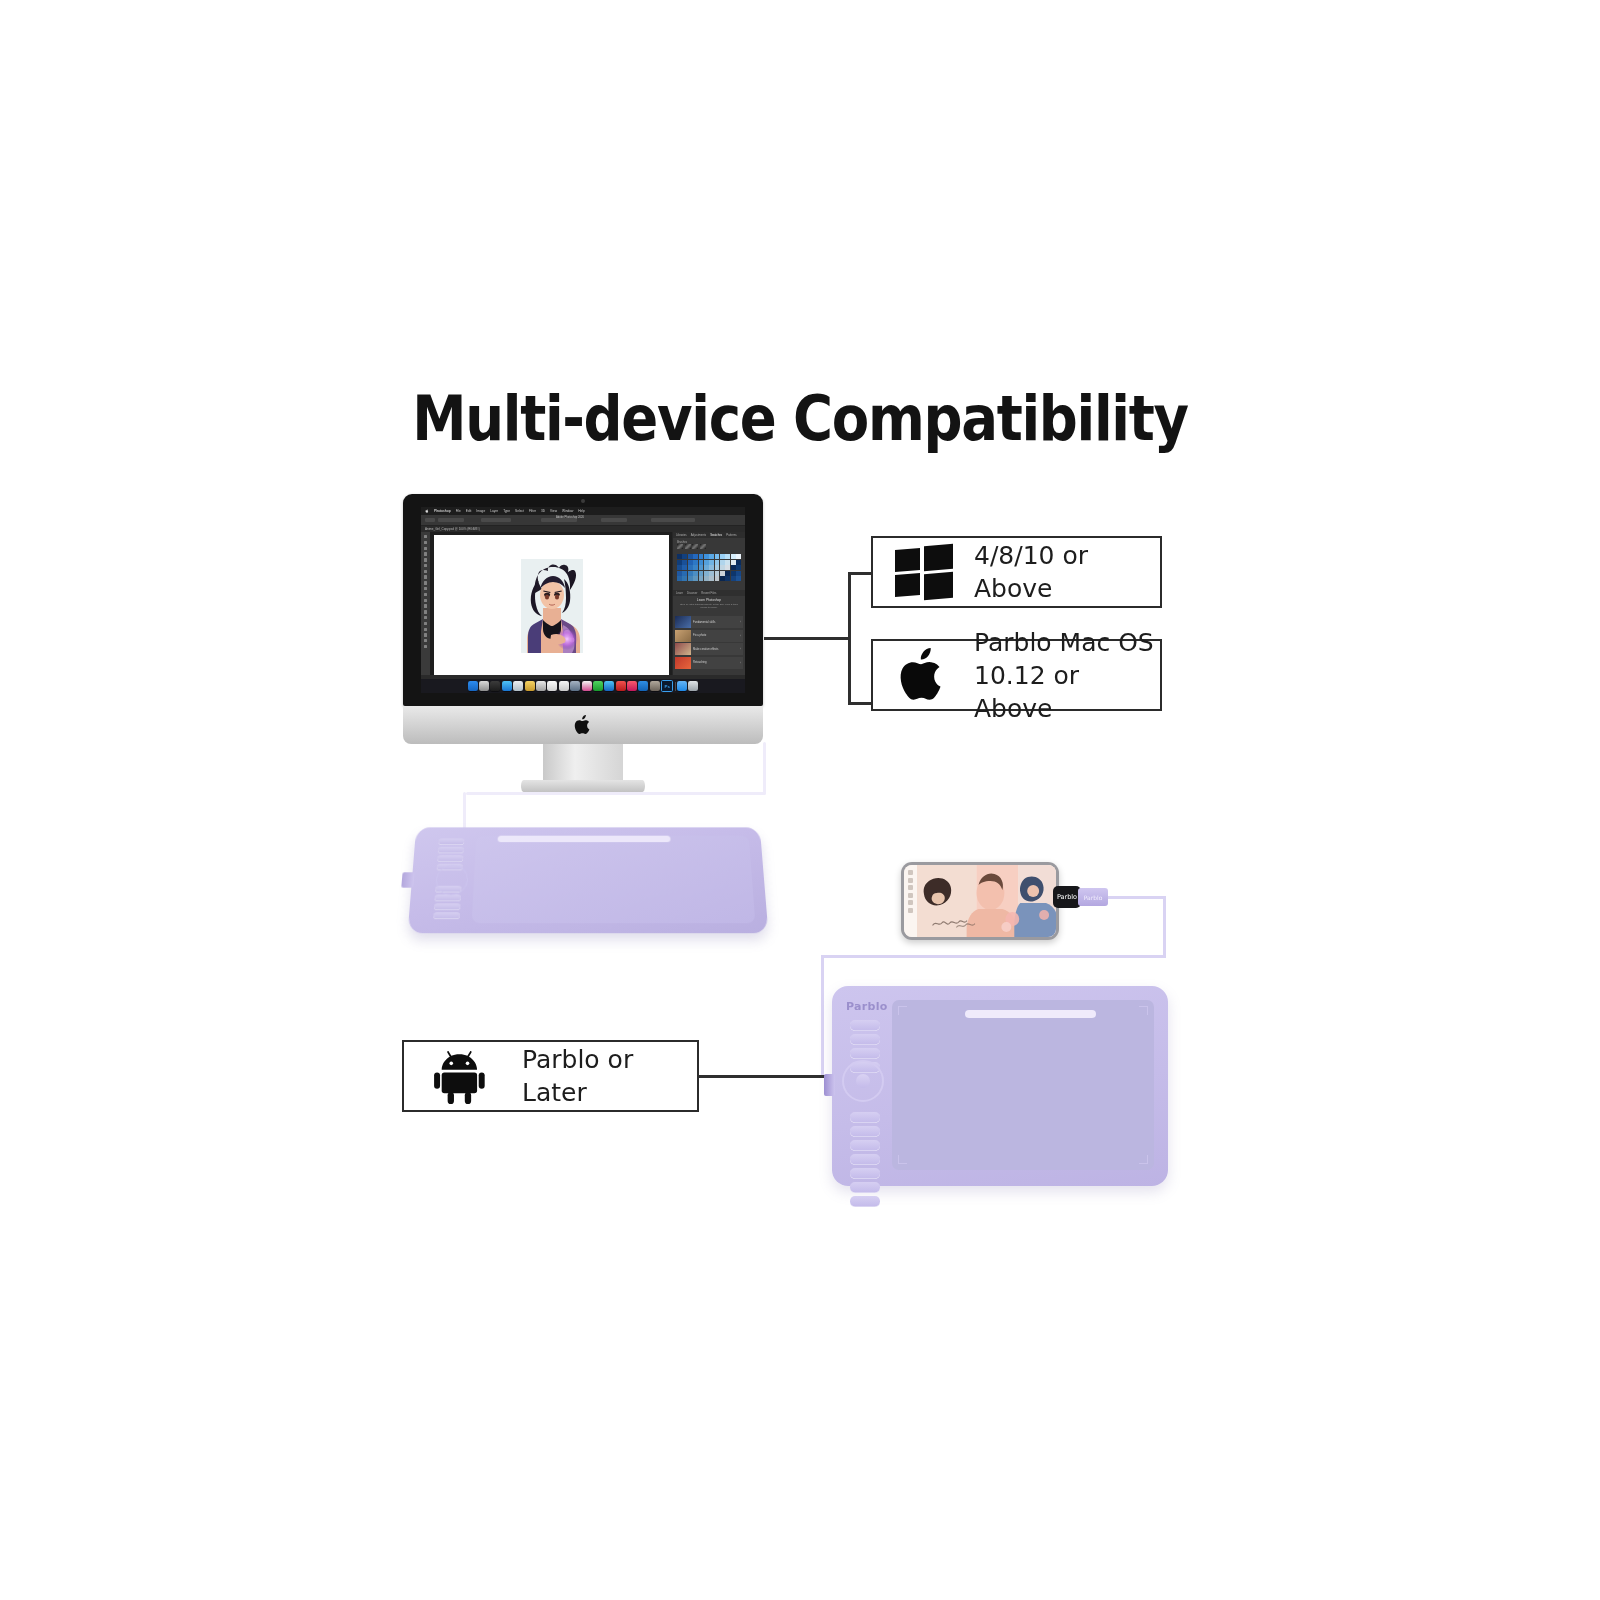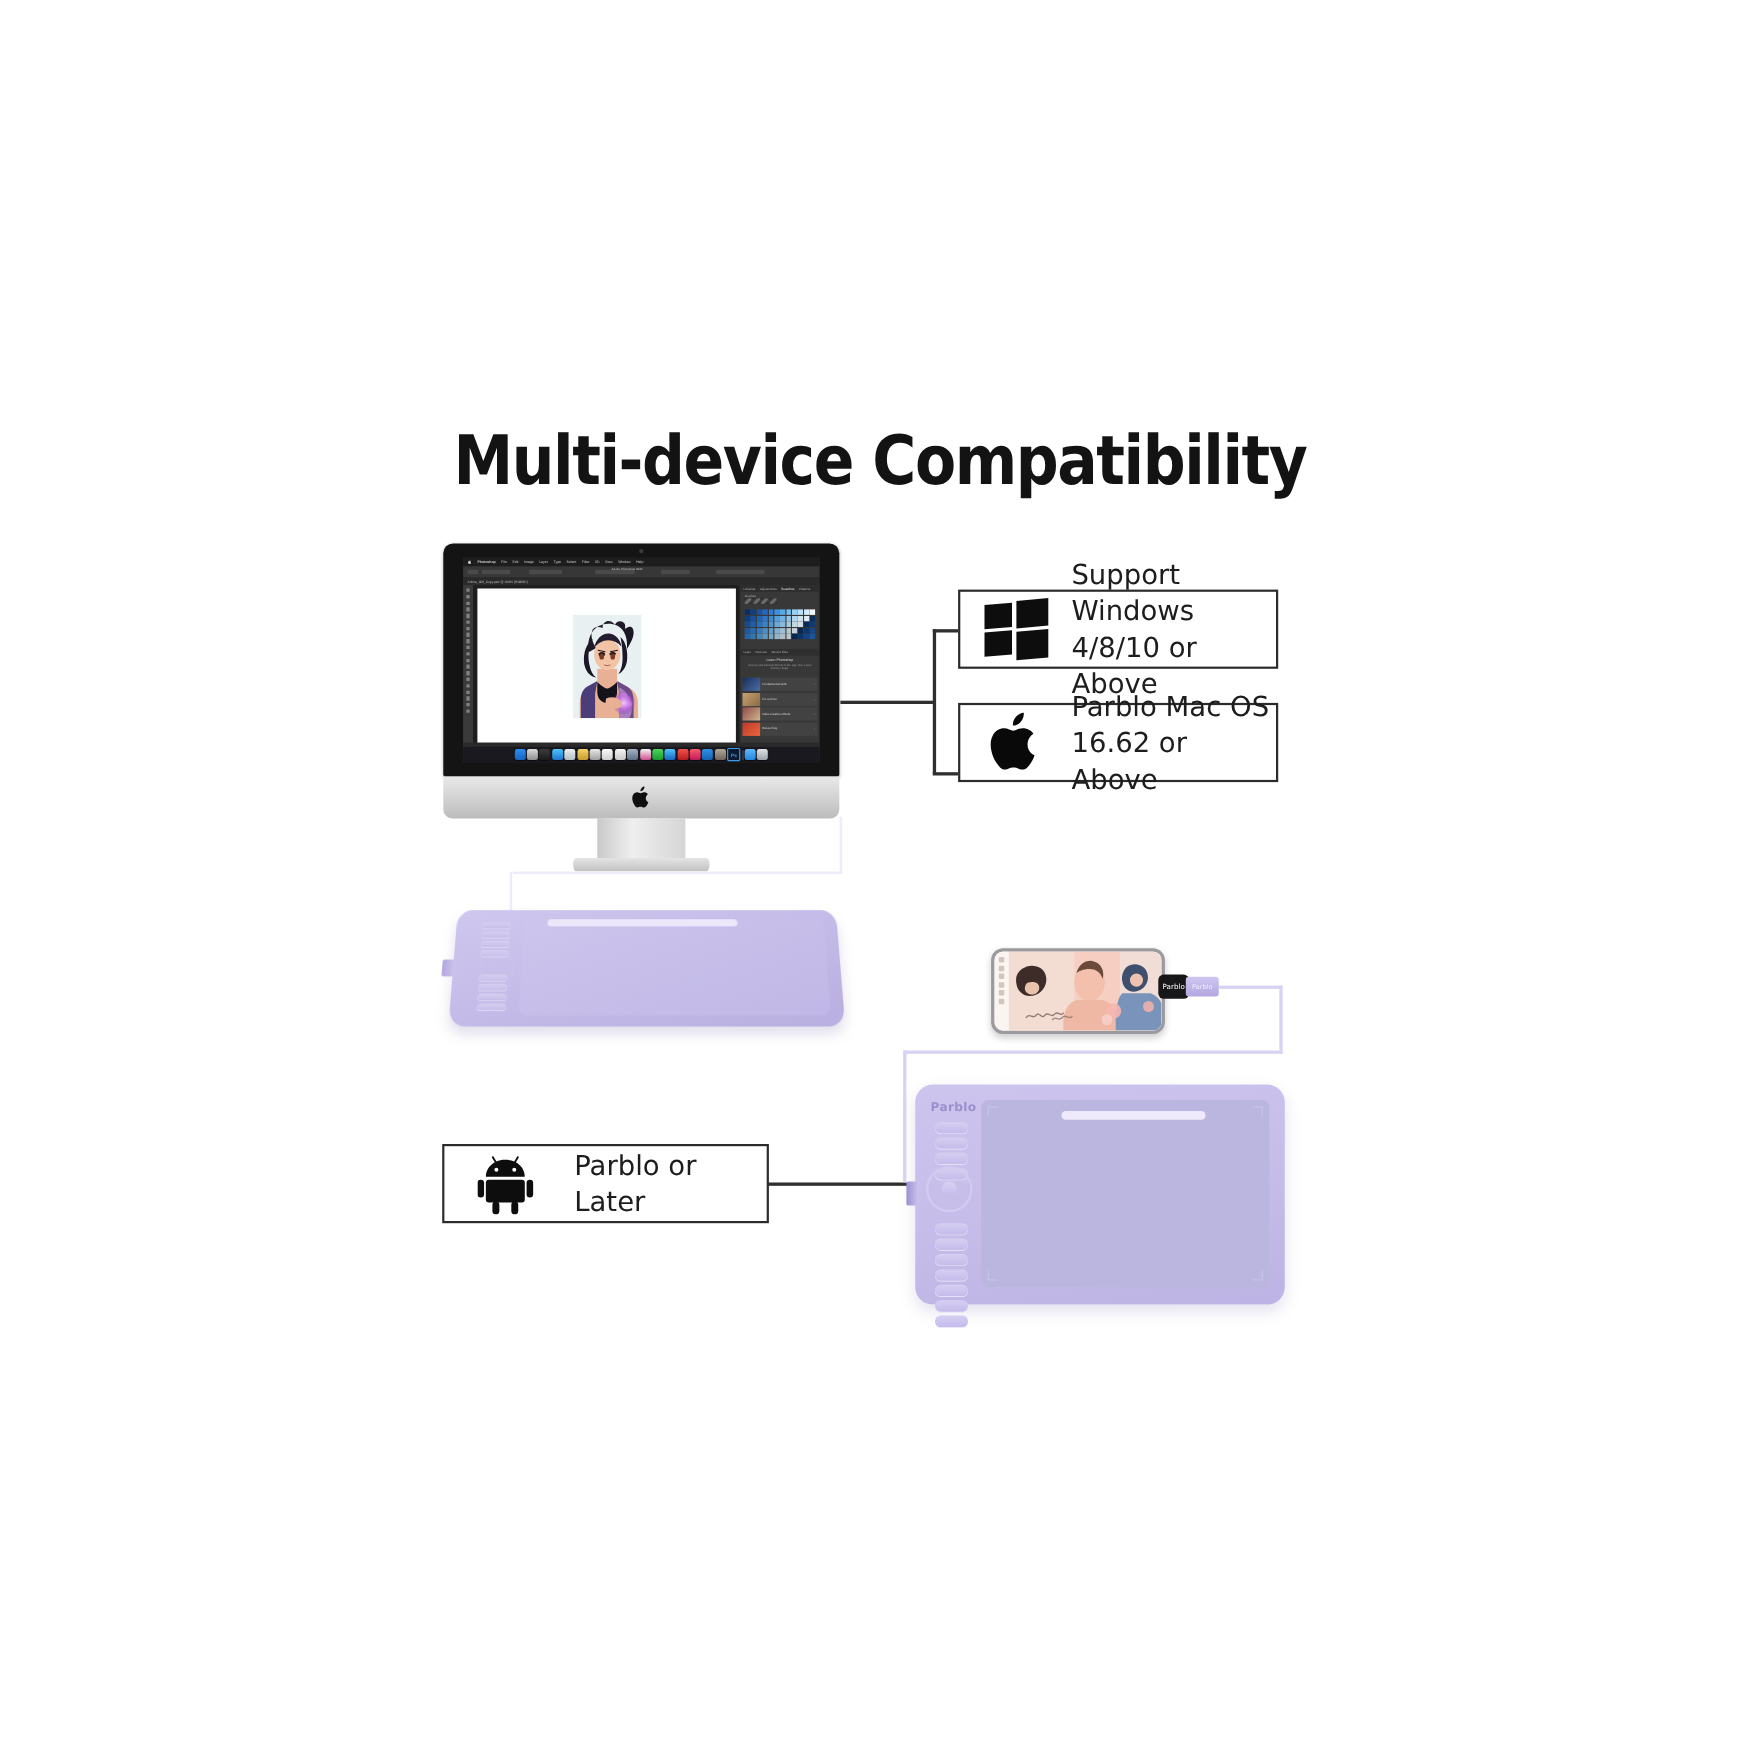--- a/index.html
+++ b/index.html
@@ -418,34 +418,33 @@
   <div class="callout" style="left:871px;top:536px;width:291px;height:72px;padding:0 0 0 22px;">
     <div class="ico">
       <div class="winico">
           <i class="a"></i>
           <i class="b"></i>
           <i class="c"></i>
           <i class="d"></i>
         </div>
     </div>
     <div class="ctext" style="padding-left:21px;">
-      <span>Support Windows</span>
       <span>4/8/10 or Above</span>
     </div>
   </div>
 
   <div class="callout" style="left:871px;top:639px;width:291px;height:72px;padding:0 0 0 22px;">
     <div class="ico">
       <svg width="56" height="60" viewBox="0 0 24 28">
         <path fill="#090909" d="M17.2 14.8c0-3 2.4-4.4 2.5-4.5-1.4-2-3.5-2.3-4.2-2.3-1.8-.2-3.5 1-4.4 1-.9 0-2.3-1-3.8-1-2 0-3.8 1.1-4.8 2.9-2 3.5-.5 8.8 1.5 11.7 1 1.4 2.1 3 3.6 2.9 1.4-.1 2-.9 3.7-.9s2.2.9 3.8.9c1.6 0 2.5-1.4 3.5-2.8 1.1-1.6 1.5-3.2 1.6-3.3-.1 0-3-1.2-3-4.6zM14.4 5.1c.8-1 1.3-2.3 1.2-3.7-1.2 0-2.6.8-3.4 1.8-.7.9-1.4 2.3-1.2 3.6 1.3.1 2.6-.7 3.4-1.7z"></path>
       </svg>
     </div>
     <div class="ctext" style="padding-left:23px;">
       <span>Parblo Mac OS</span>
-      <span>16.62 or Above</span>
+      <span>10.12 or Above</span>
     </div>
   </div>
 
   <div class="callout" style="left:402px;top:1040px;width:297px;height:72px;padding:0 0 0 30px;">
     <div class="ico">
       <svg width="58" height="56" viewBox="0 0 64 62">
         <path fill="#0d0d0d" d="M17.4 9.6 14.6 4.9c-.3-.5-.1-1 .3-1.3.5-.3 1.1-.1 1.3.3l2.9 4.8C21.3 7.6 24.5 7 28 7s6.7.6 8.9 1.7l2.9-4.8c.3-.5.9-.6 1.3-.3.5.3.6.8.3 1.3l-2.8 4.7C44 12.6 47.6 18 47.6 24.2H8.4c0-6.2 3.6-11.6 9-14.6z"></path>
         <circle cx="19" cy="17" r="2" fill="#fff"></circle>
         <circle cx="37" cy="17" r="2" fill="#fff"></circle>
         <rect x="8.4" y="27" width="39.2" height="23" rx="3" fill="#0d0d0d"></rect>

